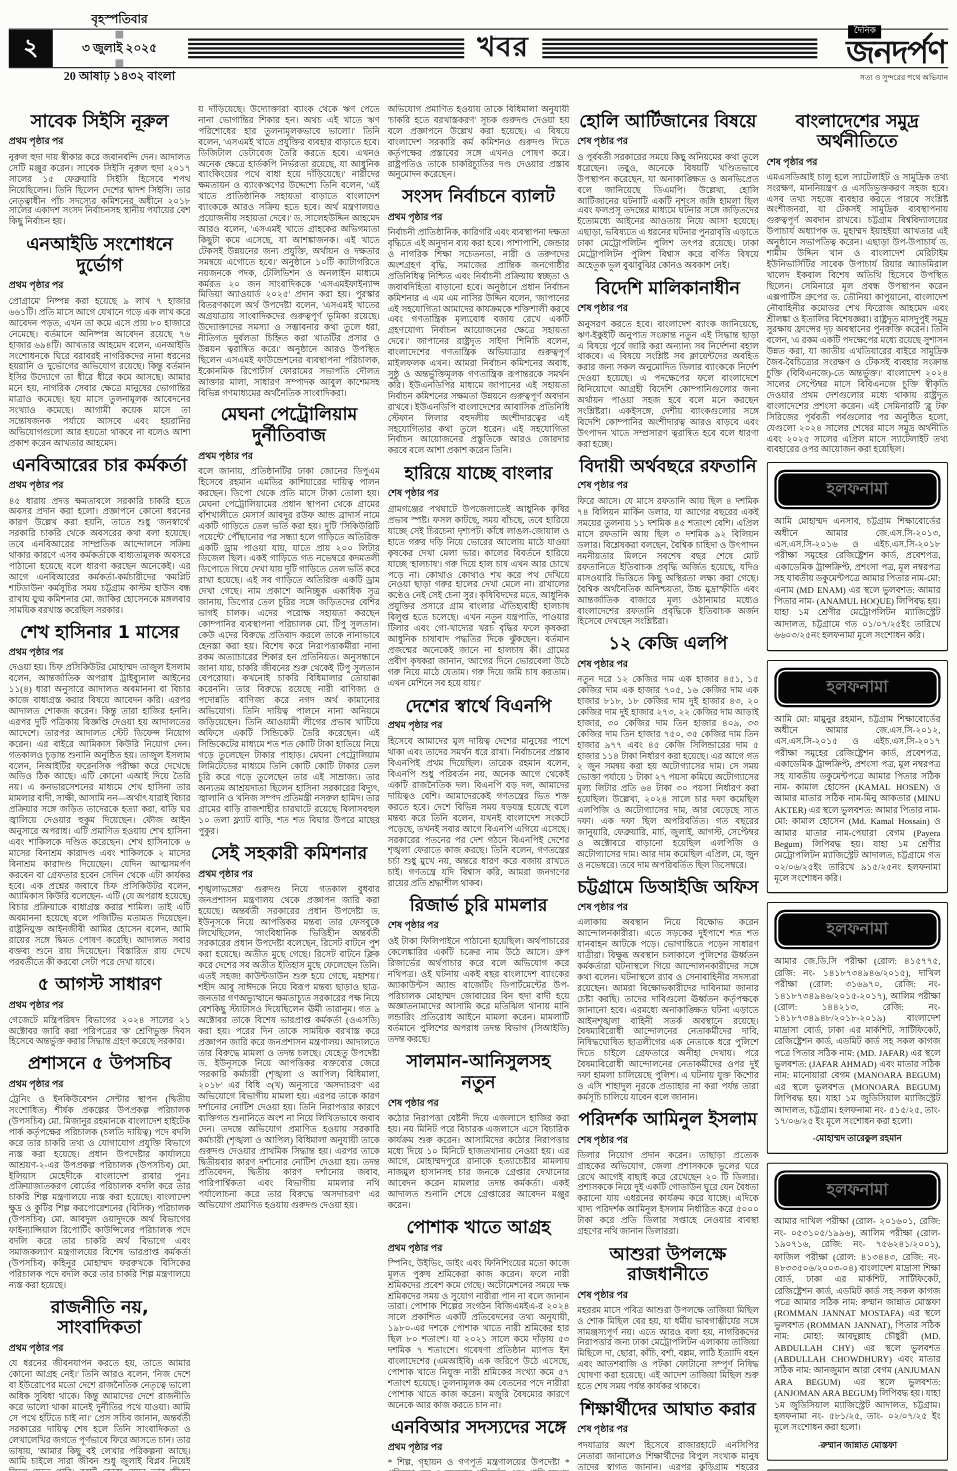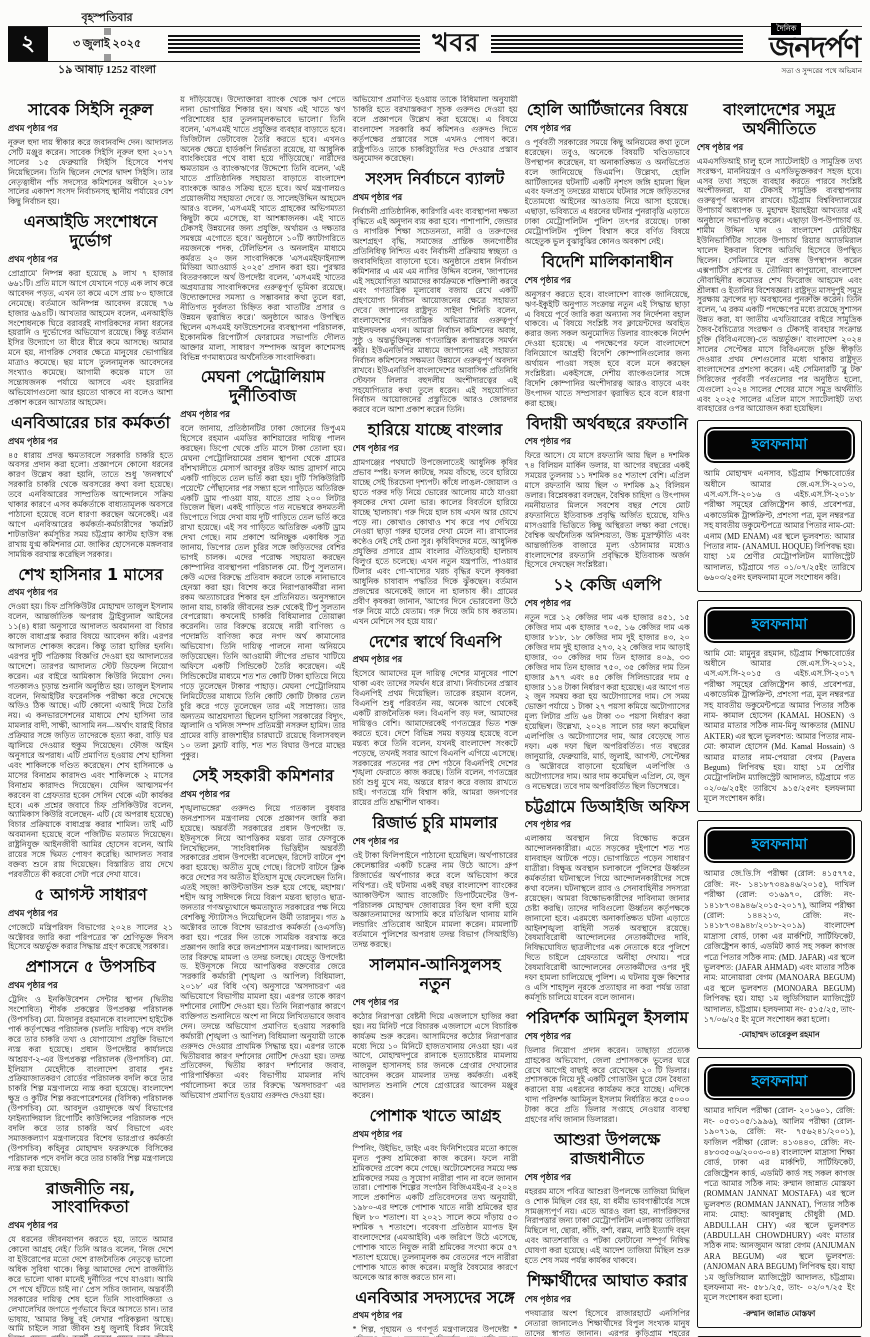--- a/index.html
+++ b/index.html
@@ -59,42 +59,42 @@
     margin:6px 0 2px 0;font-family:"DejaVu Sans",sans-serif;color:#0d0d0d;
   }
   .continued{font-size:8.5px;font-weight:600;margin:0 0 2px 0;}
   .body{
     font-size:8px;line-height:1.24;text-align:justify;margin:0 0 5px 0;
     word-break:break-word;hyphens:auto;color:#1d1d1d;
   }
   
   .notice{border:1.6px solid #141414;border-radius:2px;padding:6px 6px 7px 6px;margin:6px 0 8px 0;background:#fdfdfb;}
   .notice-head{
-    background:#050505;color:#0ea5e9;text-align:center;
+    background:#050505;color:#737373;text-align:center;
     font-size:15px;font-weight:800;padding:5px 0 6px 0;margin-bottom:6px;
     border-radius:10px;
     box-shadow:inset 0 0 0 2px #050505, inset 0 0 0 3.5px #fff;
     font-family:"DejaVu Sans",sans-serif;
   }
   .notice-body{font-size:8px;line-height:1.3;text-align:justify;margin:0;word-break:break-word;}
   .notice-sig{font-size:8px;font-weight:700;text-align:center;margin-top:3px;}
 </style>
 </head>
 <body>
 
 <div class="page">
 
   <div class="header">
     <div class="pagenum">২</div>
     <div class="dateline">
       <span>বৃহস্পতিবার</span>
       <span class="sq"></span>
       <span>৩ জুলাই ২০২৫</span>
       <span class="sq"></span>
-      <span>১৯ আষাঢ় 1252 বাংলা</span>
+      <span>20 আষাঢ় ১৪৩২ বাংলা</span>
     </div>
     <div class="rules">
         <i></i>
         <i></i>
         <i></i>
         <i></i>
         <i></i>
       </div>
     <div class="section-title">খবর</div>
     <div class="rules">

